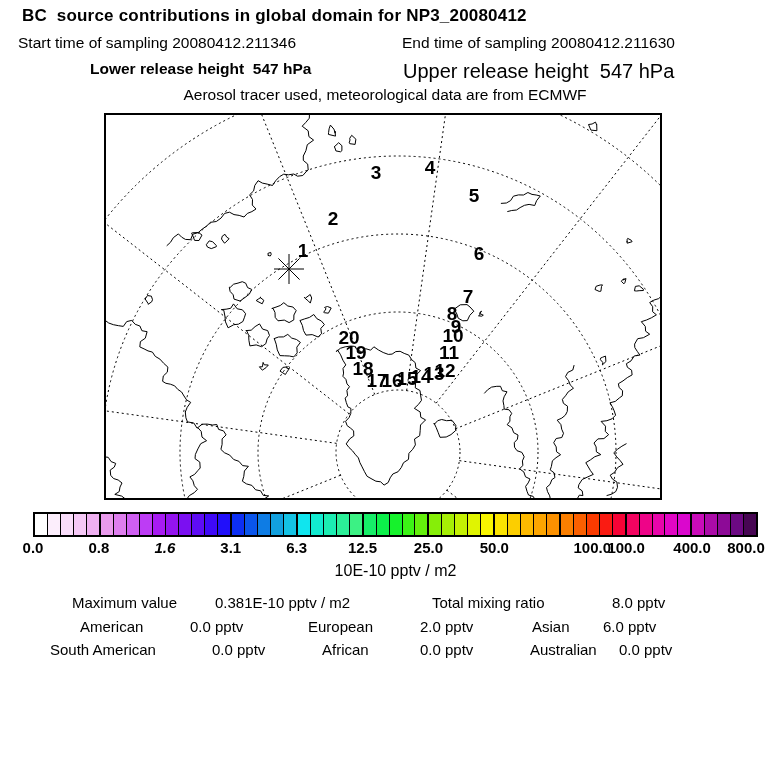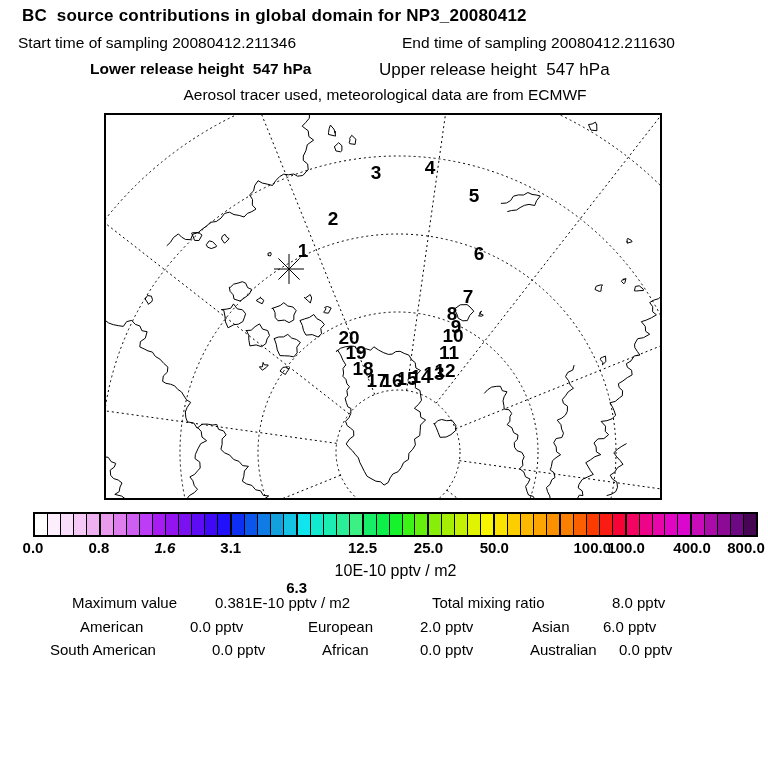--- a/index.html
+++ b/index.html
@@ -5,21 +5,21 @@
   html,body{margin:0;padding:0;background:#ffffff;}
   body{
     width:768px;height:768px;position:relative;overflow:hidden;
     font-family:"Liberation Sans", sans-serif;color:#000;
   }
   .abs{position:absolute;white-space:pre;}
   .title{left:22px;top:6px;font-size:17px;font-weight:bold;letter-spacing:0.2px;}
   .h2a{left:18px;top:34px;font-size:15.5px;}
   .h2b{left:402px;top:34px;font-size:15.5px;text-align:right;}
   .h3a{left:90px;top:60px;font-size:15.5px;font-weight:bold;}
-  .h3b{left:379px;top:60px;font-size:17px;}
+  .h3b{left:403px;top:60px;font-size:20px;}
   .h4{left:0;top:86px;width:770px;text-align:center;font-size:15.5px;}
   .map-wrap{position:absolute;left:104px;top:113px;width:558px;height:387px;}
   .map-wrap svg{display:block;}
   
   .cbar{
     position:absolute;left:33px;top:512px;width:725px;height:25px;
     box-sizing:border-box;border:2px solid #000;display:flex;
   }
   .cb-seg{flex:1;display:flex;border-right:2px solid #000;}
   .cb-seg:last-child{border-right:none;}
@@ -212,21 +212,21 @@
       <div class="cb-cell" style="background: rgb(141, 10, 151);"></div>
       <div class="cb-cell" style="background: rgb(108, 9, 131);"></div>
       <div class="cb-cell" style="background: rgb(71, 6, 83);"></div>
     </div>
   </div>
 <div class="cb-ticks">
     <span class="cb-tick" style="left: 0%;">0.0</span>
     <span class="cb-tick" style="left: 9.09091%;">0.8</span>
     <span class="cb-tick" style="left: 18.1818%; font-style: italic;">1.6</span>
     <span class="cb-tick" style="left: 27.2727%;">3.1</span>
-    <span class="cb-tick" style="left: 36.3636%; margin-top: 40px;">6.3</span>
+    <span class="cb-tick" style="left: 36.3636%;">6.3</span>
     <span class="cb-tick" style="left: 45.4545%;">12.5</span>
     <span class="cb-tick" style="left: 54.5455%;">25.0</span>
     <span class="cb-tick" style="left: 63.6364%;">50.0</span>
     <span class="cb-tick" style="left: 72.7273%; margin-left: 32px;">100.0</span>
     <span class="cb-tick" style="left: 81.8182%;">100.0</span>
     <span class="cb-tick" style="left: 90.9091%;">400.0</span>
     <span class="cb-tick last" style="left: 100%;">800.0</span>
   </div>
 <div class="cb-unit">10E-10 pptv / m2</div>
 

